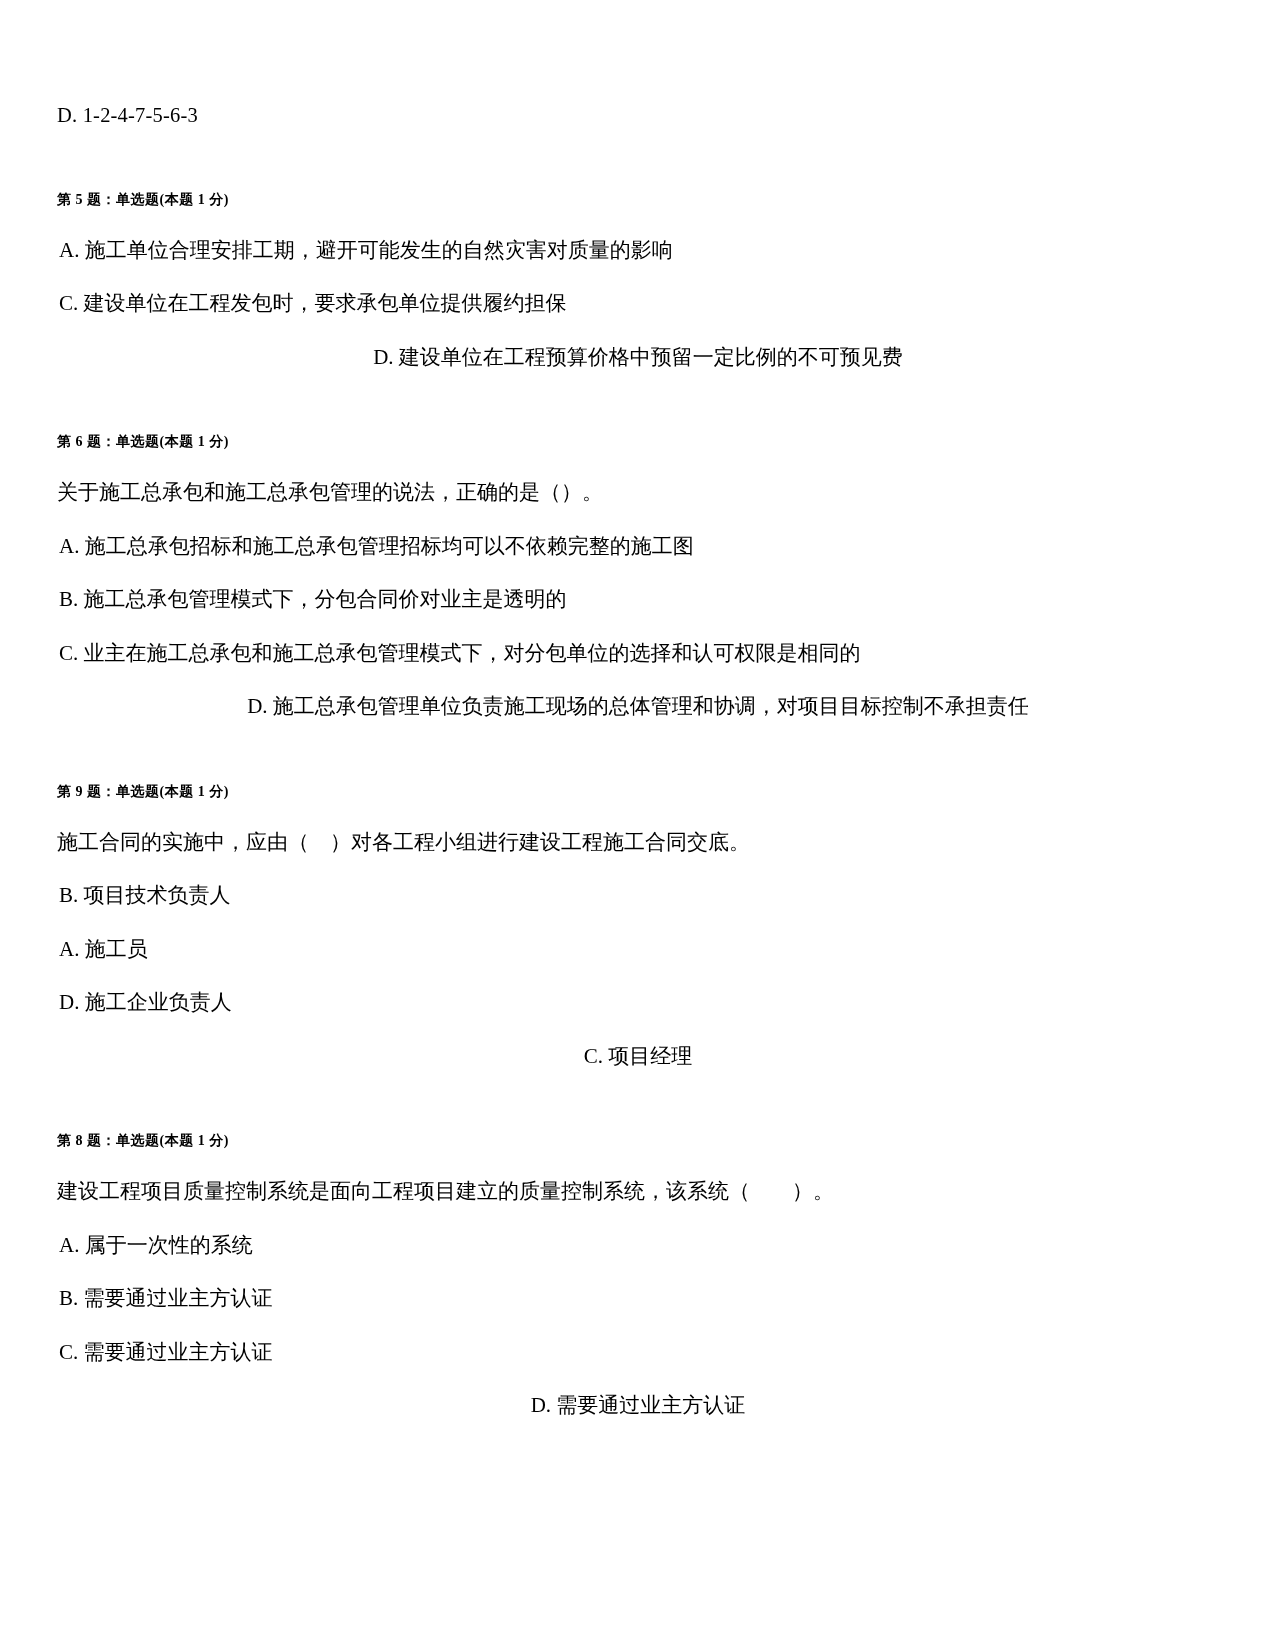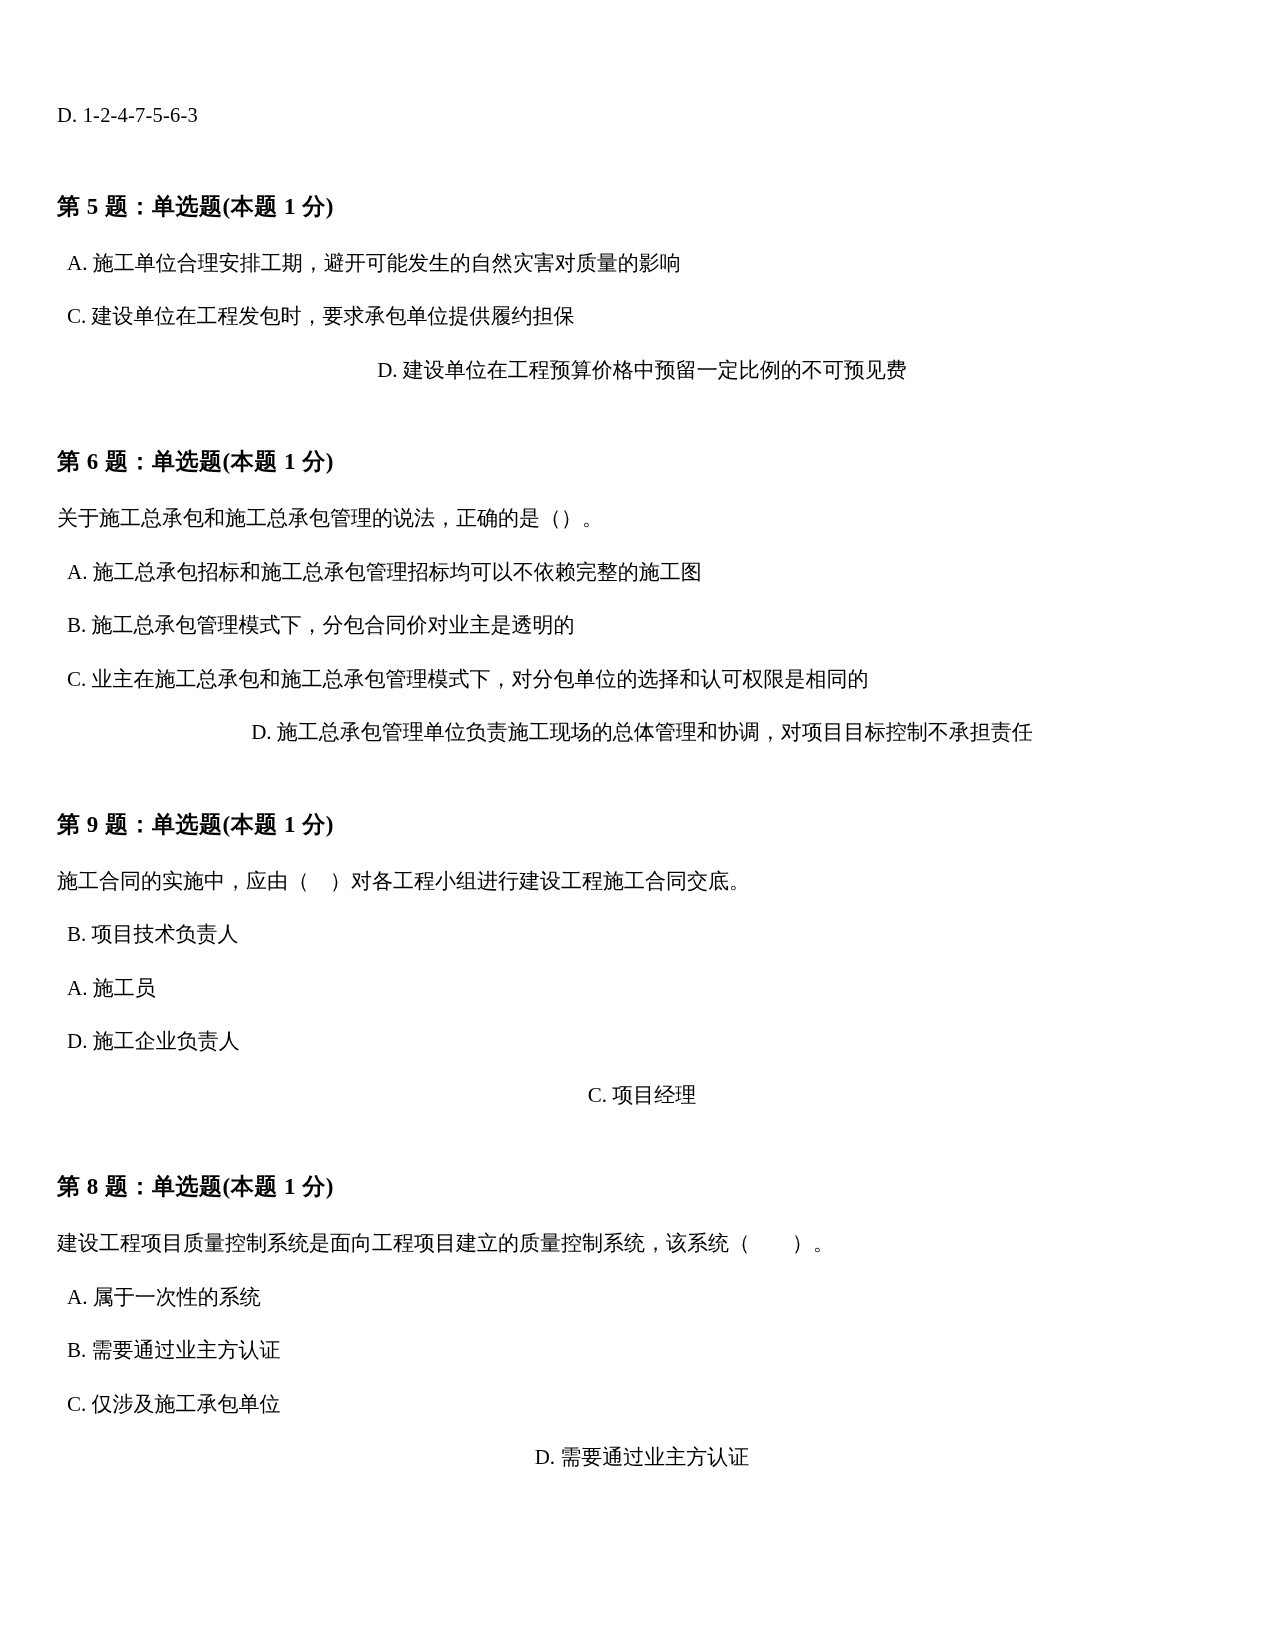--- a/index.html
+++ b/index.html
@@ -33,33 +33,33 @@
   .orphan-option {
     font-size: 20.5px;
     line-height: 1.5;
     margin: 0 0 0 0;
     letter-spacing: 0.2px;
   }
   .question-block {
     margin-top: 60px;
   }
   .q-header {
-    font-size: 23px;
+    font-size: 14px;
     font-weight: bold;
     margin: 0 0 26px 0;
     letter-spacing: 0.5px;
   }
   .q-stem {
     font-size: 21px;
     margin: 0 0 22px 0;
     line-height: 1.5;
   }
   .q-option {
     font-size: 21px;
-    margin: 0 0 22px 10px;
+    margin: 0 0 22px 2px;
     line-height: 1.5;
   }
   .q-option:last-child {
     margin-bottom: 0;
     text-align: center;
   }
 </style>
 </head>
 <body>
 
@@ -91,18 +91,18 @@
       <p class="q-option">A. 施工员</p>
       <p class="q-option">D. 施工企业负责人</p>
       <p class="q-option">C. 项目经理</p>
     </div>
 
     <div class="question-block">
       <p class="q-header">第 8 题：单选题(本题 1 分)</p>
       <p class="q-stem">建设工程项目质量控制系统是面向工程项目建立的质量控制系统，该系统（　　）。</p>
       <p class="q-option">A. 属于一次性的系统</p>
       <p class="q-option">B. 需要通过业主方认证</p>
-      <p class="q-option">C. 仅涉及施工承包单位</p>
+      <p class="q-option">C. 需要通过业主方认证</p>
       <p class="q-option">D. 需要通过业主方认证</p>
     </div>
 
   </div>
 </div>
 
 </body></html>

